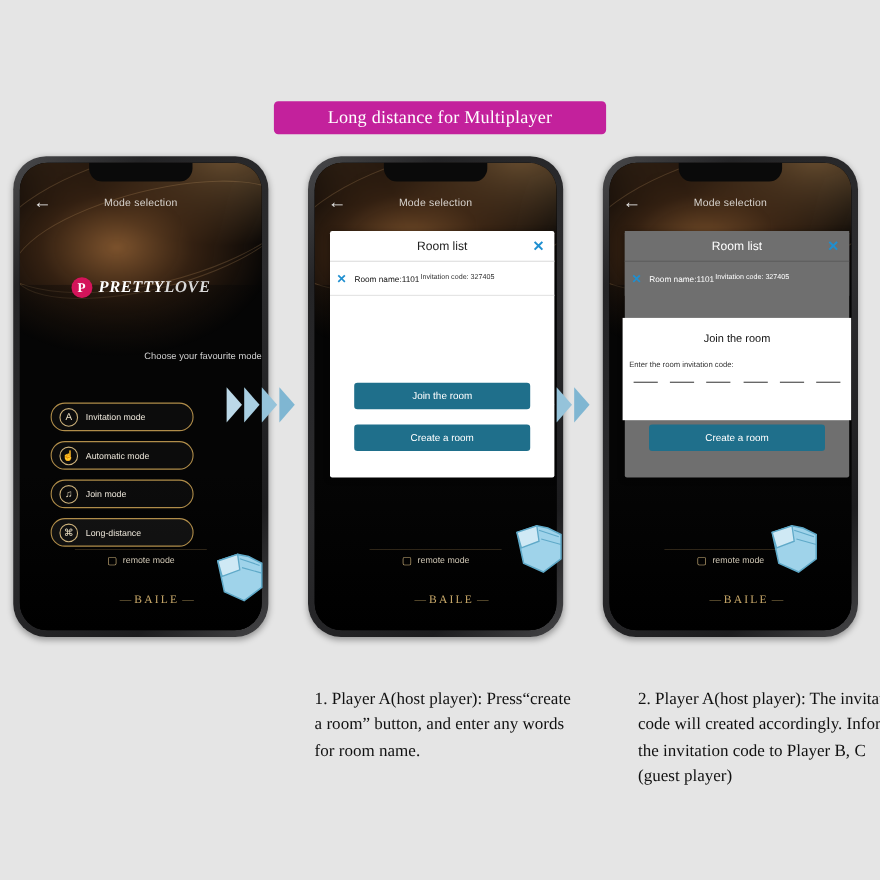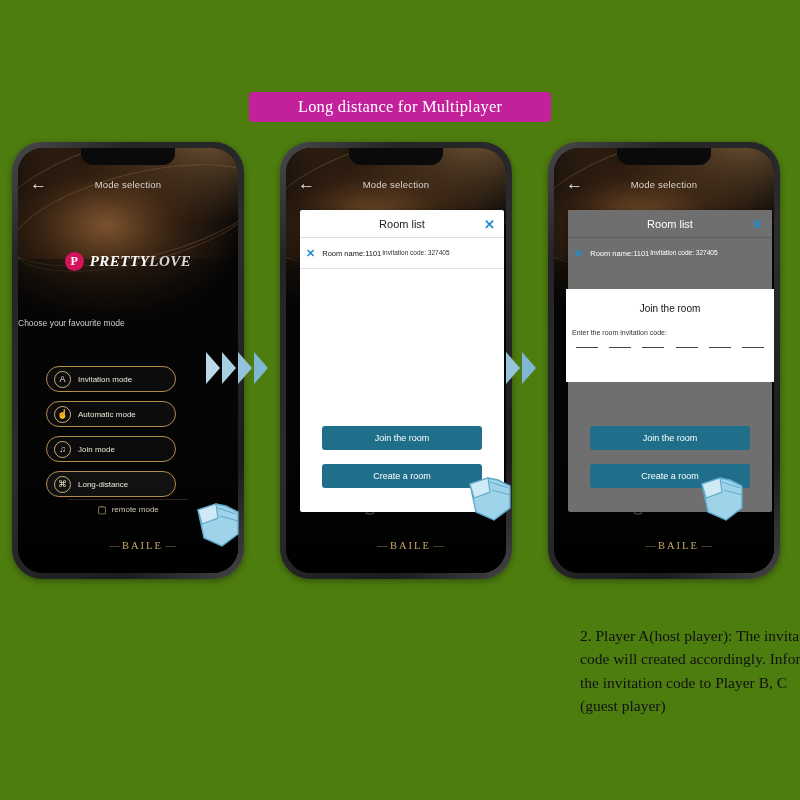--- a/index.html
+++ b/index.html
@@ -2,21 +2,21 @@
 <html><head>
 <meta charset="utf-8">
 <style>
   * { box-sizing: border-box; margin: 0; padding: 0; }
   html, body {
     width: 800px; height: 800px;
     background: #ffffff;
     font-family: "Liberation Sans", sans-serif;
     overflow: hidden;
   }
-  #root { position: relative; width: 800px; height: 800px; background: #4d7c0f; }
+  #root { position: relative; width: 800px; height: 800px; background: #e5e5e5; }
 
   
   .banner {
     position: absolute; left: 249px; top: 92px;
     width: 302px; height: 30px;
     background: #c3219c;
     border-radius: 4px;
     display: flex; align-items: center; justify-content: center;
   }
   .banner-text {
@@ -101,21 +101,21 @@
   }
   .logo-text {
     font-family:"Liberation Serif", serif; font-weight:bold;
     font-size:15px; color:#ffffff; letter-spacing:.5px;
     font-style: italic;
   }
   .logo-text .lv { color:#d9d9d9; }
 
   .choose-txt {
     position:absolute; left:0; right:0; top:170px;
-    text-align:left; color:#cfcfcf; font-size:8.5px; z-index:6;
+    text-align:right; color:#cfcfcf; font-size:8.5px; z-index:6;
   }
 
   
   .mode-btn {
     position:absolute; left:28px; width:130px; height:26px;
     border:1px solid #b08d4a; border-radius:13px;
     background: rgba(255,255,255,.03);
     display:flex; align-items:center; z-index:6;
   }
   .mode-ic {
@@ -137,21 +137,21 @@
   .remote-bar .rb-lb { color:#cfc6b4; font-size:8px; }
 
   .baile {
     position:absolute; left:0; right:0; bottom:22px; text-align:center; z-index:6;
     color:#c9a96a; font-family:"Liberation Serif", serif; font-size:10.5px; letter-spacing:2px;margin-left:29px;
   }
   .baile .dash { color:#8a7548; letter-spacing:0; }
 
   
   .dialog {
-    position:absolute; left:14px; top:62px; width:204px; height:302px;
+    position:absolute; left:14px; top:62px; width:204px; height:224px;
     background:#ffffff; z-index: 10; border-radius:2px;
     box-shadow: 0 1px 6px rgba(0,0,0,.4);
     display:flex; flex-direction:column;
   }
   .dialog-head {
     position:relative; height:28px; border-bottom:1px solid #dcdcdc;
     display:flex; align-items:center; justify-content:center;
   }
   .dialog-title { font-size:11px; color:#222; }
   .dialog-close {
@@ -402,15 +402,16 @@
     <path d="M22 20 L40 26" stroke="#5fa9c8" stroke-width="1" fill="none"></path>
     <path d="M24 28 L42 33" stroke="#5fa9c8" stroke-width="1" fill="none"></path>
   </svg>
   <svg class="hand" id="hand3" width="46" height="62" viewBox="0 0 46 62">
     <path d="M2 22 L20 16 L30 18 L42 24 L42 46 L26 58 L8 50 Z" fill="#9fd3ea" stroke="#5fa9c8" stroke-width="1.4"></path>
     <path d="M2 22 L20 16 L22 30 L6 36 Z" fill="#cfe9f5" stroke="#5fa9c8" stroke-width="1.2"></path>
     <path d="M22 20 L40 26" stroke="#5fa9c8" stroke-width="1" fill="none"></path>
     <path d="M24 28 L42 33" stroke="#5fa9c8" stroke-width="1" fill="none"></path>
   </svg>
 
+  <div class="caption" id="cap1">1. Player A(host player): Press“create a room” button, and enter any words for room name.</div>
   <div class="caption" id="cap2">2. Player A(host player): The invitation code will created accordingly. Inform the invitation code to Player B, C (guest player)</div>
 
 </div>
 
 </body></html>

